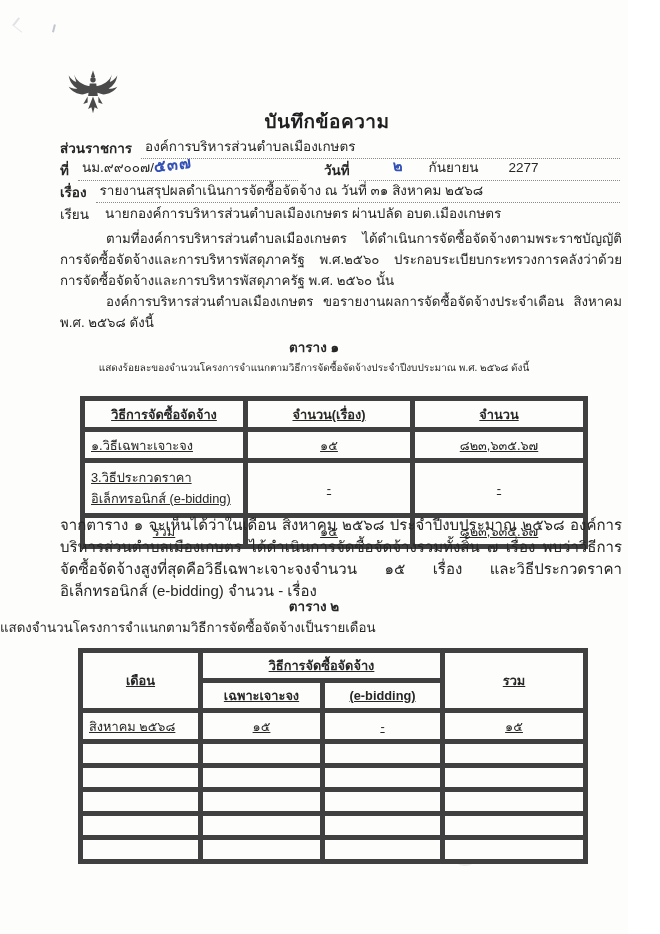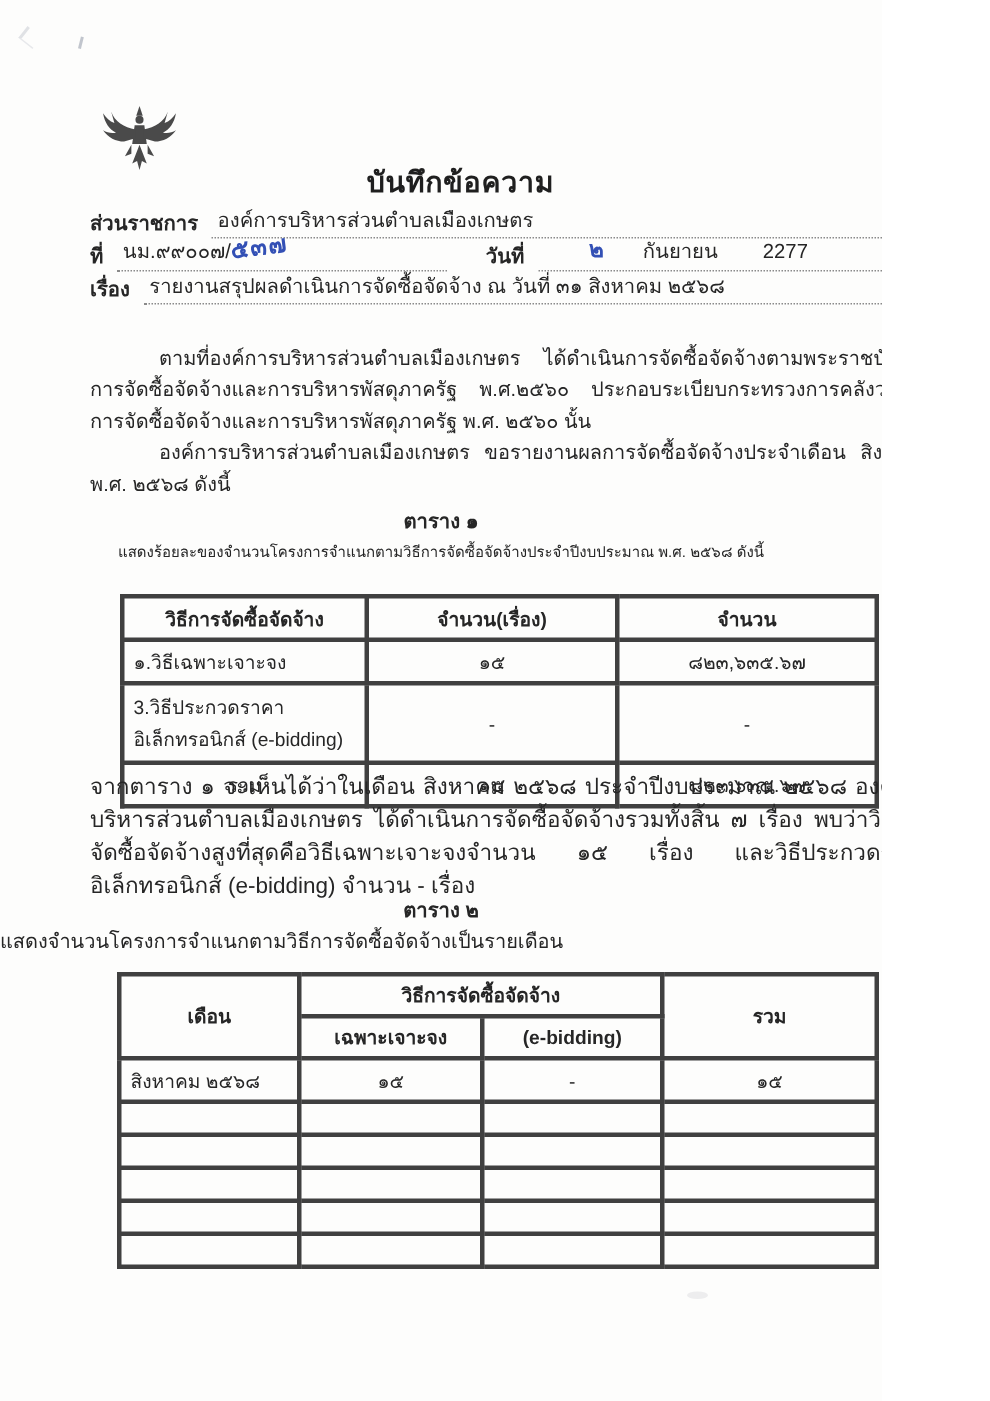--- a/index.html
+++ b/index.html
@@ -1,18 +1,18 @@
 <!DOCTYPE html>
 <html><head>
 <meta charset="utf-8">
 <style>
   html,body{margin:0;padding:0;background:#ffffff;}
   .page{
     position:relative;width:588px;height:934px;background:#fdfdfc;overflow:hidden;
-    font-family:"Liberation Sans","DejaVu Sans",sans-serif;color:#262626;
+    font-family:"Liberation Sans","DejaVu Sans",sans-serif;color:#262626;padding-left:40px;
   }
   
   .artifact{position:absolute;pointer-events:none;}
   .a1{left:14px;top:20px;width:10px;height:9px;border-left:2px solid #c9ccd4;border-bottom:1px solid #d6d8de;transform:rotate(38deg);opacity:.55;}
   .a2{left:49px;top:24px;width:4px;height:8px;border-right:2px solid #9aa0ad;transform:rotate(14deg);opacity:.6;}
   .a3{left:458px;top:861px;width:14px;height:5px;background:#ededee;border-radius:50%;}
   
   .emblem{position:absolute;left:66px;top:70px;}
   
   .memo-title{position:absolute;top:106px;left:0;right:0;text-align:center;font-size:19px;font-weight:bold;letter-spacing:.5px;padding-left:26px;color:#1f1f1f;}
@@ -34,21 +34,21 @@
   .p3{position:absolute;left:60px;top:514px;width:562px;font-size:15px;line-height:22px;text-align:justify;margin:0;}
   
   .tbl-title{position:absolute;left:0;right:0;text-align:center;font-weight:bold;font-size:13.5px;}
   .t1-title{top:336px;}
   .t1-sub{position:absolute;left:0;right:0;top:360px;text-align:center;font-size:10px;}
   .t2-title{top:595px;}
   .t2-sub{position:absolute;left:0;right:0;top:617px;text-align:left;font-size:13.3px;}
   table{border-collapse:collapse;table-layout:fixed;font-size:12.8px;color:#262626;}
   .table1{position:absolute;left:80px;top:396px;width:503px;border:2px solid #3f3f3f;}
   .table2{position:absolute;left:78px;top:648px;width:505px;border:2px solid #3f3f3f;}
-  th,td{border:3px solid #404040;padding:2px 6px;text-align:center;vertical-align:middle;font-weight:normal;}
+  th,td{border:5px solid #404040;padding:2px 6px;text-align:center;vertical-align:middle;font-weight:normal;text-decoration:underline;}
   th{font-weight:bold;}
   .ta-left{text-align:left;}
   .table1 td,.table1 th{height:22px;}
   .table2 .hrow1 th{height:18px;}
   .table2 .hrow2 th{height:20px;}
   .table2 .drow td{height:22px;}
   .table2 .erow td{height:15px;}
 </style>
 </head>
 <body>
@@ -85,20 +85,24 @@
       <span class="flabel">ที่</span>
       <span class="fvalue dotted" style="flex:0 0 212px;"><span>นม.๙๙๐๐๗/</span><span class="handwriting">๕๓๗</span></span>
       <span class="spacer"></span>
       <span class="flabel">วันที่</span>
       <span class="fvalue dotted"><span class="hand-day">๒</span><span>กันยายน</span><span class="gap"></span><span>2277</span></span>
     </div>
     <div class="frow">
       <span class="flabel">เรื่อง</span>
       <span class="fvalue dotted">รายงานสรุปผลดำเนินการจัดซื้อจัดจ้าง ณ วันที่ ๓๑ สิงหาคม ๒๕๖๘</span>
     </div>
+    <div class="frow">
+      <span class="flabel plain-label">เรียน</span>
+      <span class="fvalue-fixed">นายกองค์การบริหารส่วนตำบลเมืองเกษตร ผ่านปลัด อบต.เมืองเกษตร</span>
+    </div>
   </div>
 
   <div class="bodytext">
     <p>ตามที่องค์การบริหารส่วนตำบลเมืองเกษตร ได้ดำเนินการจัดซื้อจัดจ้างตามพระราชบัญญัติการจัดซื้อจัดจ้างและการบริหารพัสดุภาครัฐ พ.ศ.๒๕๖๐ ประกอบระเบียบกระทรวงการคลังว่าด้วยการจัดซื้อจัดจ้างและการบริหารพัสดุภาครัฐ พ.ศ. ๒๕๖๐ นั้น</p>
     <p>องค์การบริหารส่วนตำบลเมืองเกษตร ขอรายงานผลการจัดซื้อจัดจ้างประจำเดือน สิงหาคม พ.ศ. ๒๕๖๘ ดังนี้</p>
   </div>
 
   <div class="tbl-title t1-title">ตาราง ๑</div>
   <div class="t1-sub">แสดงร้อยละของจำนวนโครงการจำแนกตามวิธีการจัดซื้อจัดจ้างประจำปีงบประมาณ พ.ศ. ๒๕๖๘ ดังนี้</div>
 

